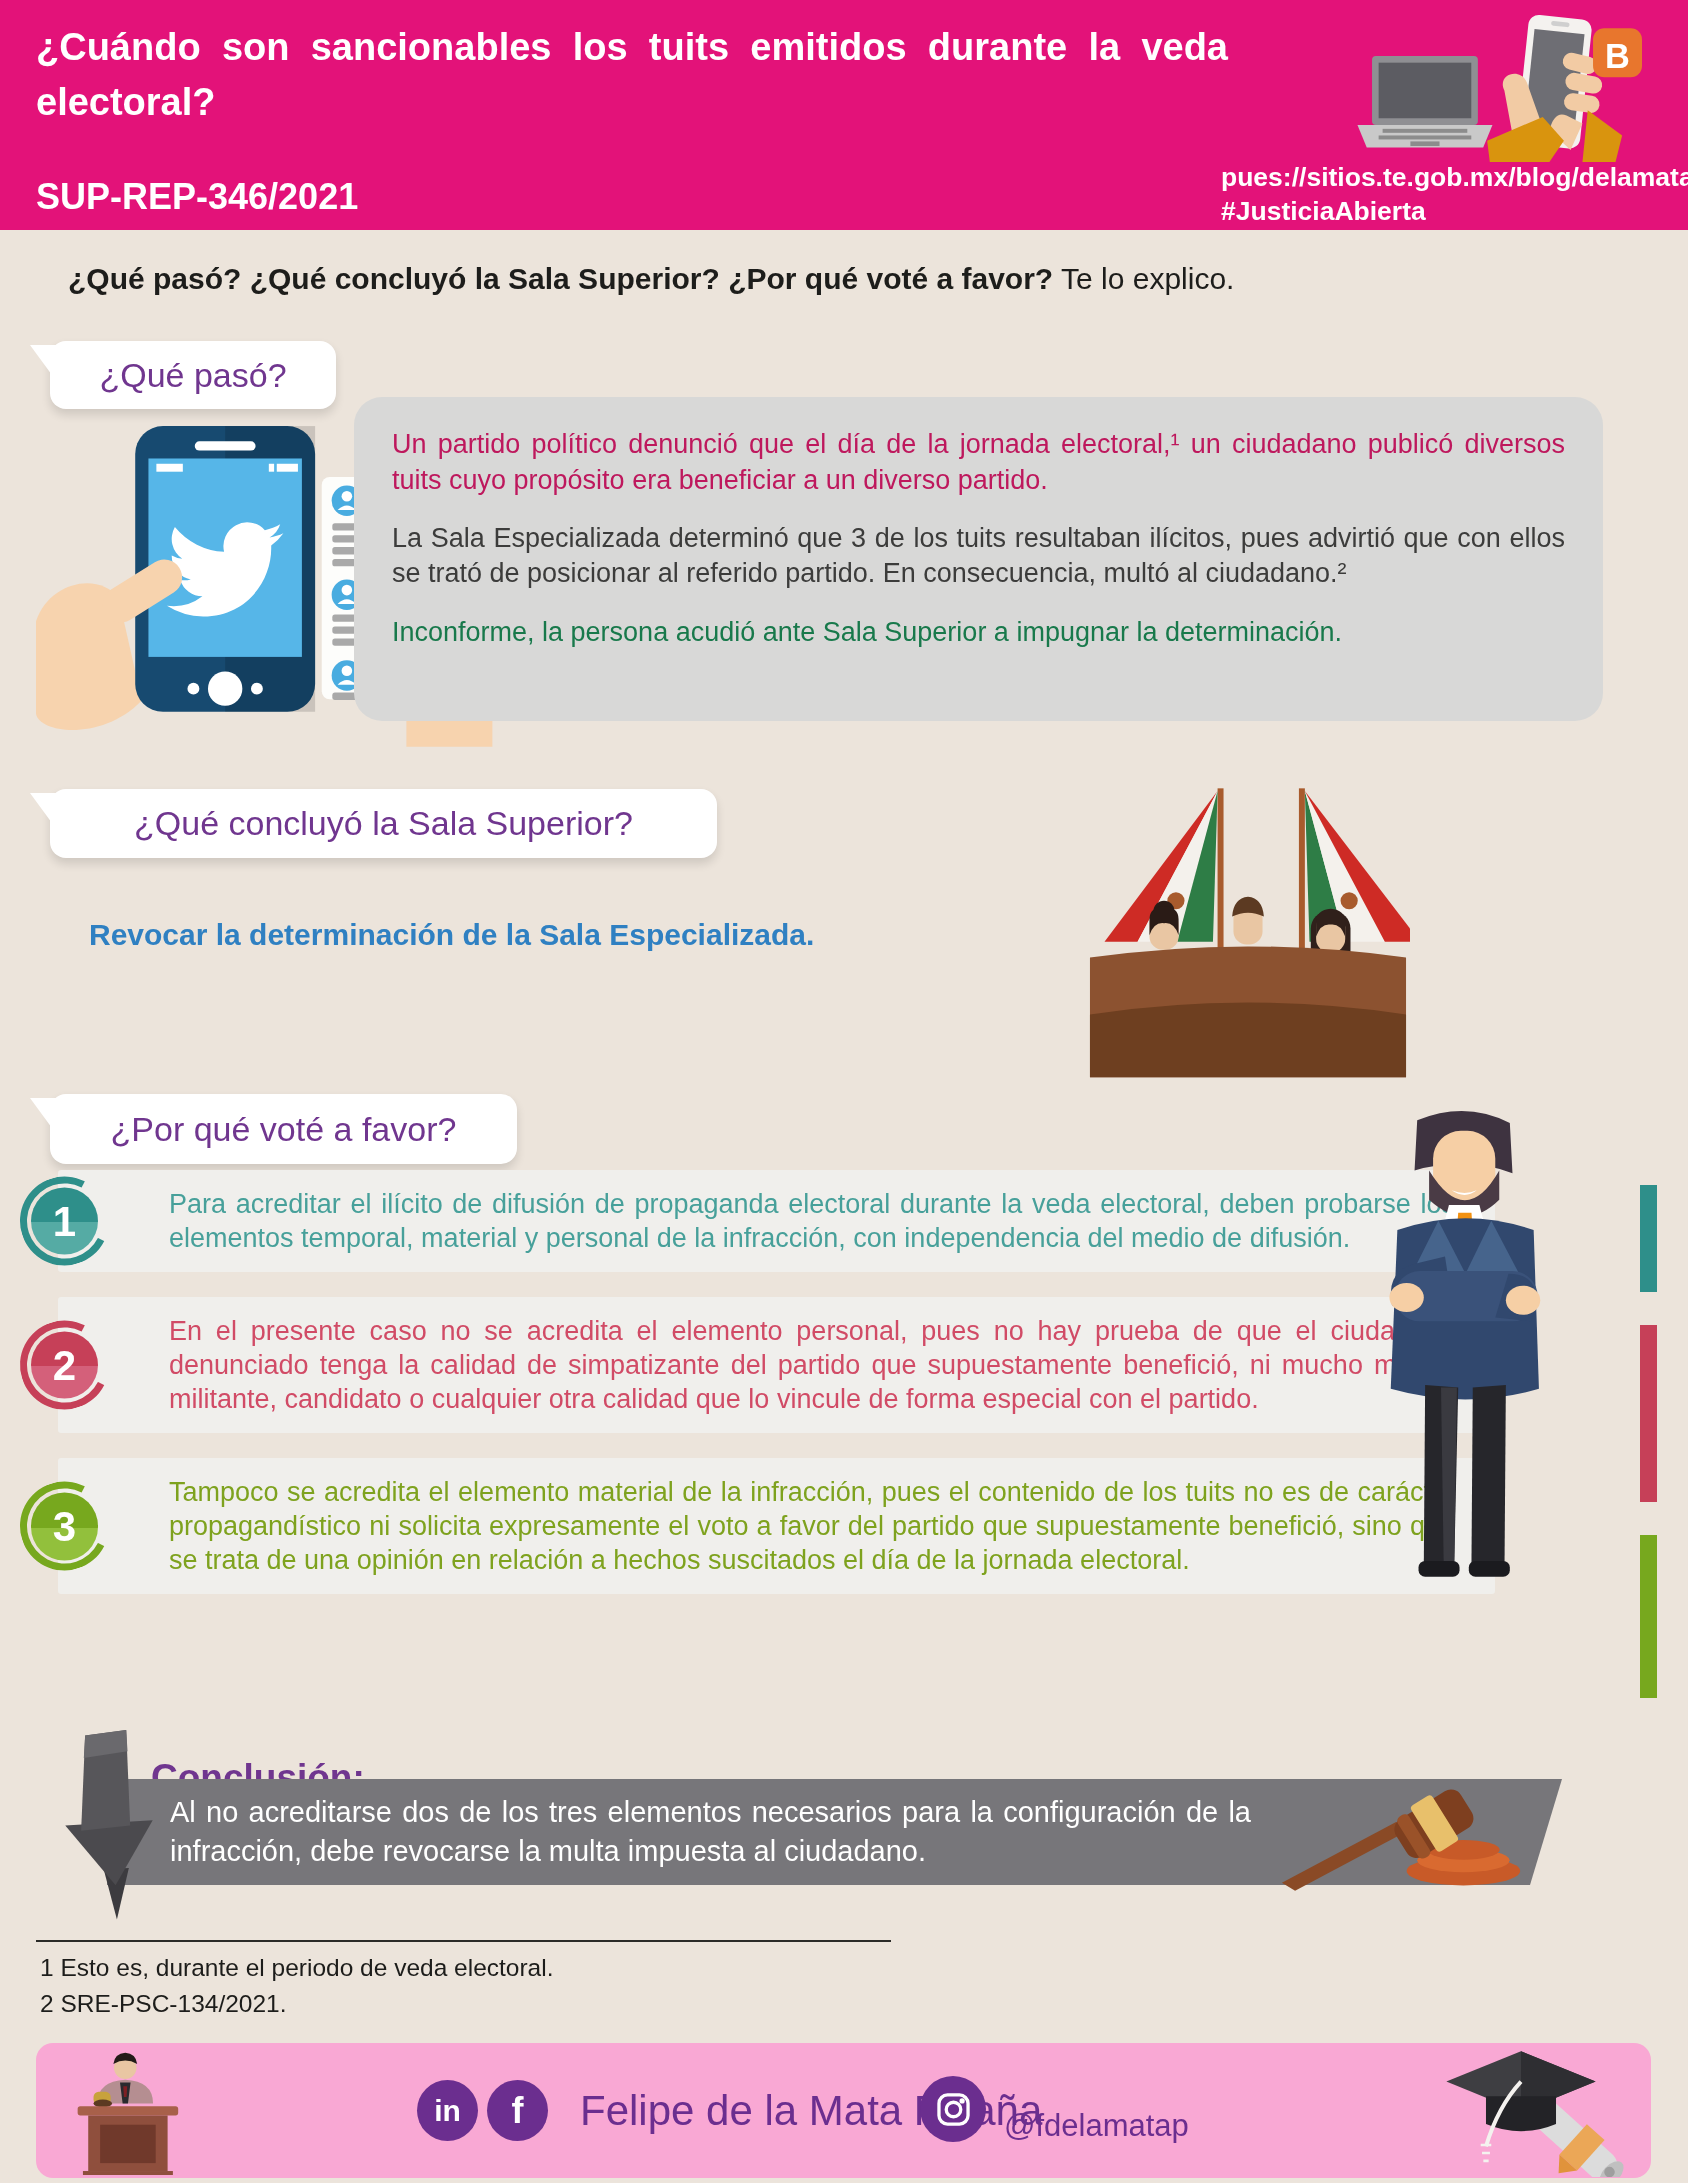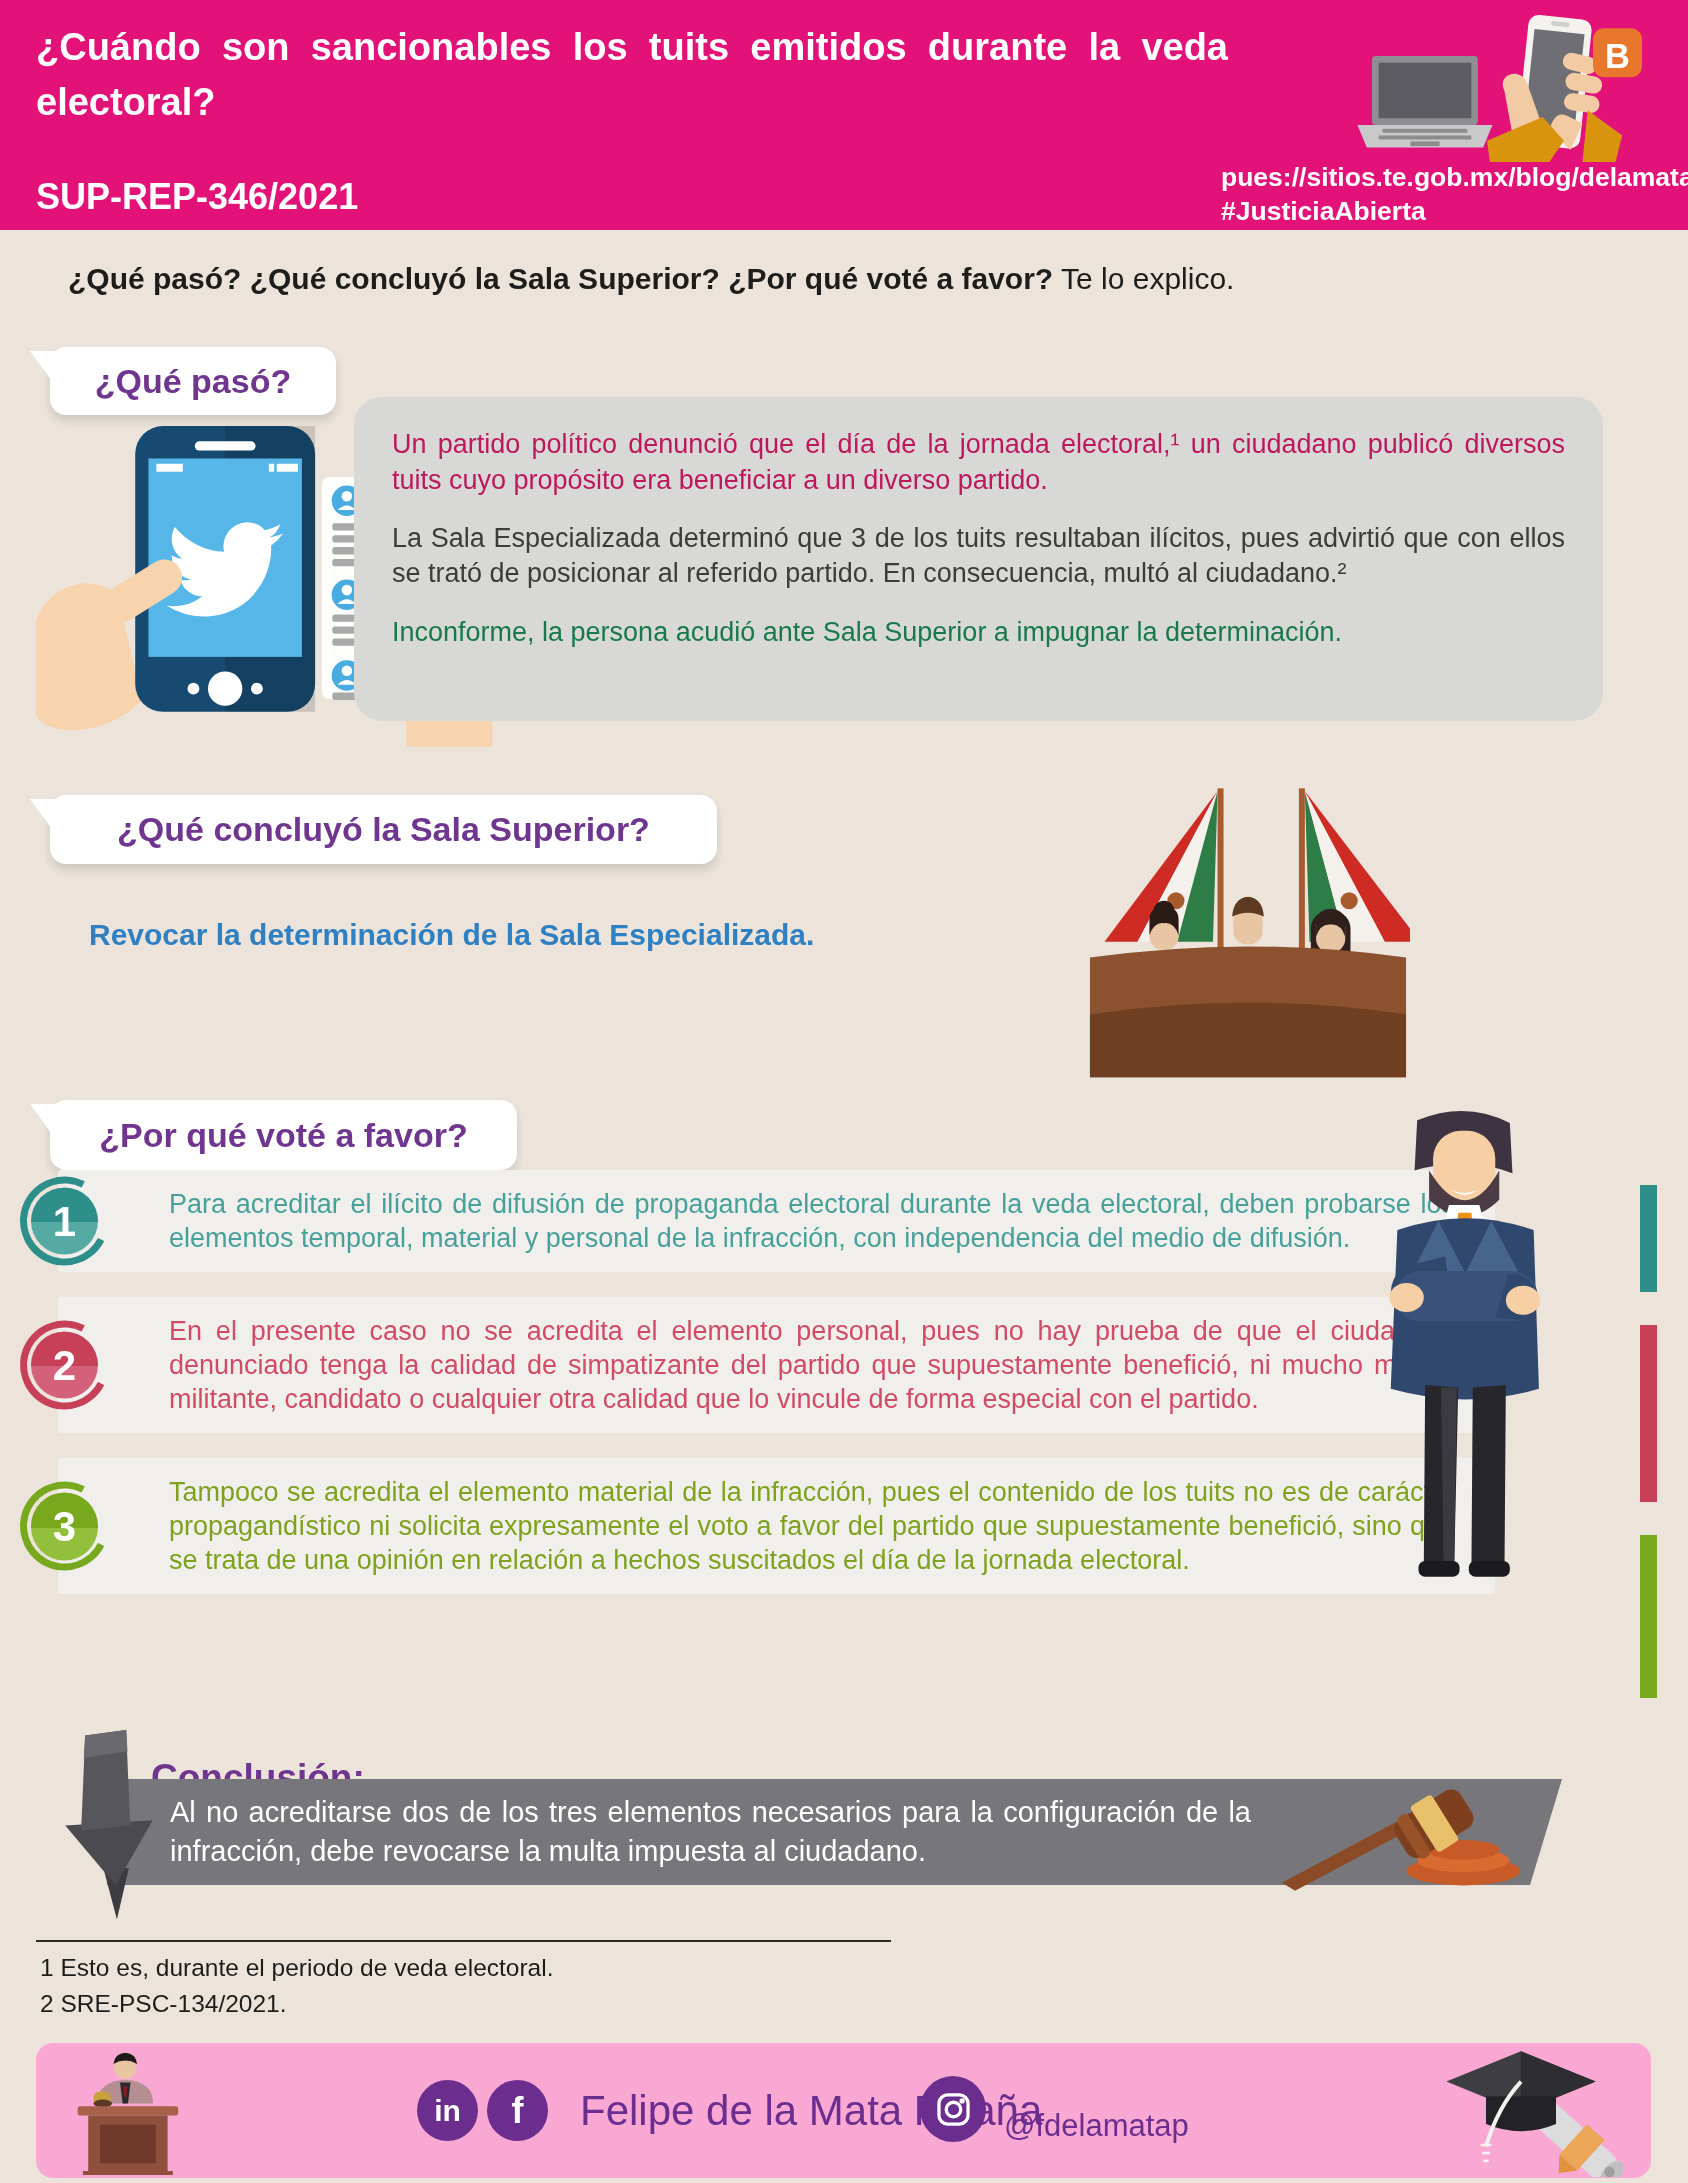--- a/index.html
+++ b/index.html
@@ -15,21 +15,21 @@
   .header-illustration{position:absolute;left:1331px;top:10.6px;}
 
   
   .intro{position:absolute;left:36px;top:262px;font-size:30px;color:#1D1D1B;margin-left:32px;}
   .intro .b{font-weight:bold;}
 
   
   .bubble{position:absolute;background:#FFFFFF;border-radius:16px;
           box-shadow:0 5.3px 9.3px rgba(0,0,0,.12);
           display:flex;align-items:center;justify-content:center;
-          color:#70368F;font-weight:bold;font-size:34px;margin-top:6px;}
+          color:#70368F;font-weight:normal;font-size:34px;}
   .bubble::before{content:"";position:absolute;left:-20px;top:4px;width:30px;height:41px;
           background:#FFFFFF;clip-path:polygon(100% 0,0 0,100% 100%);}
   .bubble1{left:50px;top:341px;width:286px;height:68px;}
   .bubble2{left:50px;top:789px;width:667px;height:69px;}
   .bubble3{left:50px;top:1094px;width:467px;height:70px;}
 
   
   .graybox{position:absolute;left:354px;top:397px;width:1249px;min-height:324px;
            background:#D8D8D7;border-radius:28px;box-sizing:border-box;
            padding:30px 38px;display:flex;flex-direction:column;gap:22.5px;}

